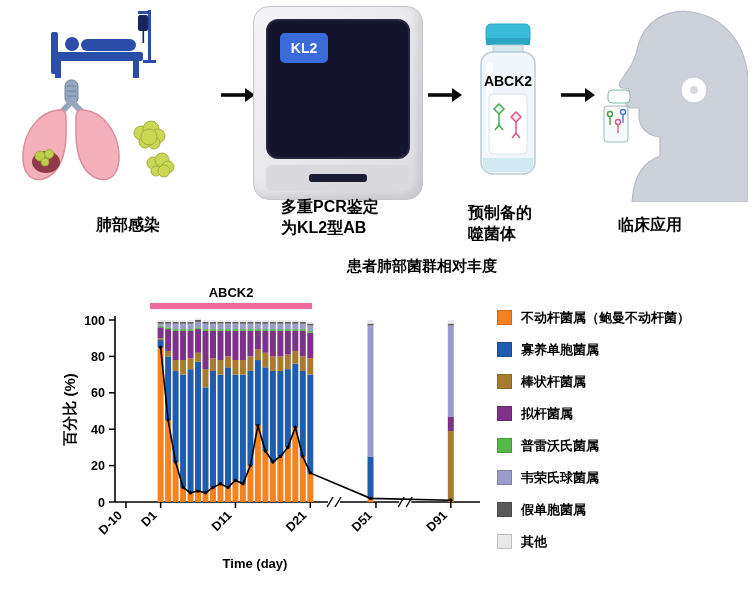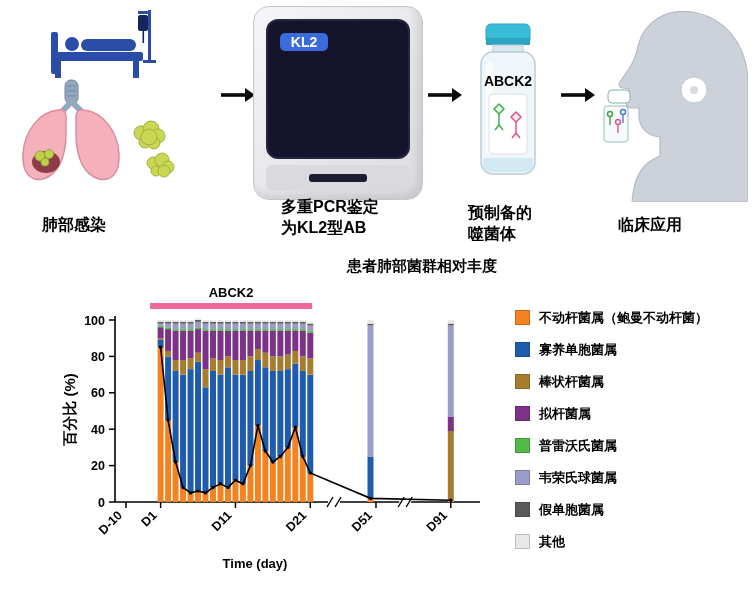--- a/index.html
+++ b/index.html
@@ -1,37 +1,37 @@
 <!DOCTYPE html>
 <html><head>
 <meta charset="utf-8">
 <style>
   html,body{margin:0;padding:0;}
   body{width:755px;height:592px;position:relative;background:#fff;font-family:"Liberation Sans",sans-serif;color:#000;overflow:hidden;}
   .abs{position:absolute;}
   svg text{font-family:"Liberation Sans",sans-serif;}
   .step-label{position:absolute;font-weight:700;font-size:16px;line-height:21px;color:#000;}
-  #lbl1{left:42px;top:214px;width:118px;text-align:left;}
+  #lbl1{left:42px;top:214px;width:118px;text-align:right;}
   #lbl2{left:281px;top:196px;}
   #lbl3{left:468px;top:202px;}
   #lbl4{left:598px;top:214px;width:104px;text-align:center;}
   
   #pcr{position:absolute;left:253px;top:6px;width:168px;height:192px;background:linear-gradient(135deg,#f6f6f8,#dcdce1);border:1px solid #c5c5cb;border-radius:16px;box-shadow:inset -5px -5px 10px rgba(0,0,0,0.10);}
   .pcr-panel{position:absolute;left:12px;top:12px;right:12px;height:136px;background:#14142c;border-radius:12px;border:2px solid #26263f;}
-  .pcr-chip{position:absolute;left:12px;top:12px;width:48px;height:18px;background:#3a6bd8;border-radius:5px;color:#fff;font-weight:700;font-size:14px;display:flex;align-items:center;justify-content:center;}
+  .pcr-chip{position:absolute;left:12px;top:12px;width:48px;height:30px;background:#3a6bd8;border-radius:5px;color:#fff;font-weight:700;font-size:14px;display:flex;align-items:center;justify-content:center;}
   .pcr-base{position:absolute;left:12px;bottom:8px;right:12px;height:26px;background:#d9d9de;border-radius:6px;}
   .pcr-slot{position:absolute;left:50%;top:9px;transform:translateX(-50%);width:58px;height:8px;background:#1b1b32;border-radius:3px;}
   
   #chart-title{position:absolute;left:132px;top:257px;width:365px;text-align:right;font-weight:700;font-size:15px;}
   #ylabel{position:absolute;left:-6px;top:400px;width:152px;text-align:center;font-weight:700;font-size:15px;transform:rotate(-90deg);}
   #xlabel{position:absolute;left:115px;top:556px;width:280px;text-align:center;font-weight:700;font-size:13px;}
   #plot{position:absolute;left:40px;top:282px;}
   
   #legend{position:absolute;left:497px;top:310px;display:flex;flex-direction:column;gap:17px;}
-  .legend-item{display:flex;align-items:center;gap:9px;height:15px;margin-left:18px;}
+  .legend-item{display:flex;align-items:center;gap:9px;height:15px;}
   .swatch{width:15px;height:15px;flex:0 0 15px;border:1px solid rgba(0,0,0,0.18);box-sizing:border-box;}
   .legend-label{font-size:13px;font-weight:700;white-space:nowrap;}
 </style>
 </head>
 <body>
 
 <div class="figure">
 
   <svg class="abs" id="bed" style="left:45px;top:8px;" width="115" height="72" viewBox="0 0 115 72">
     <g fill="#2a4da8">

